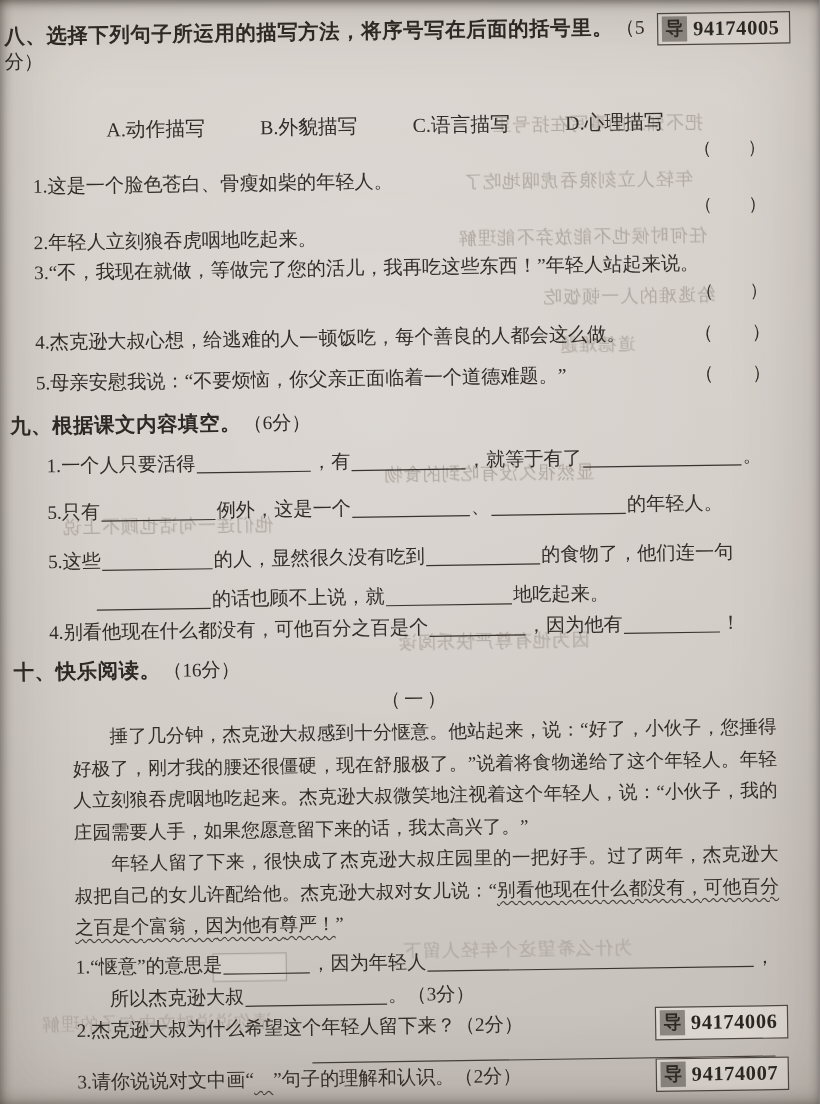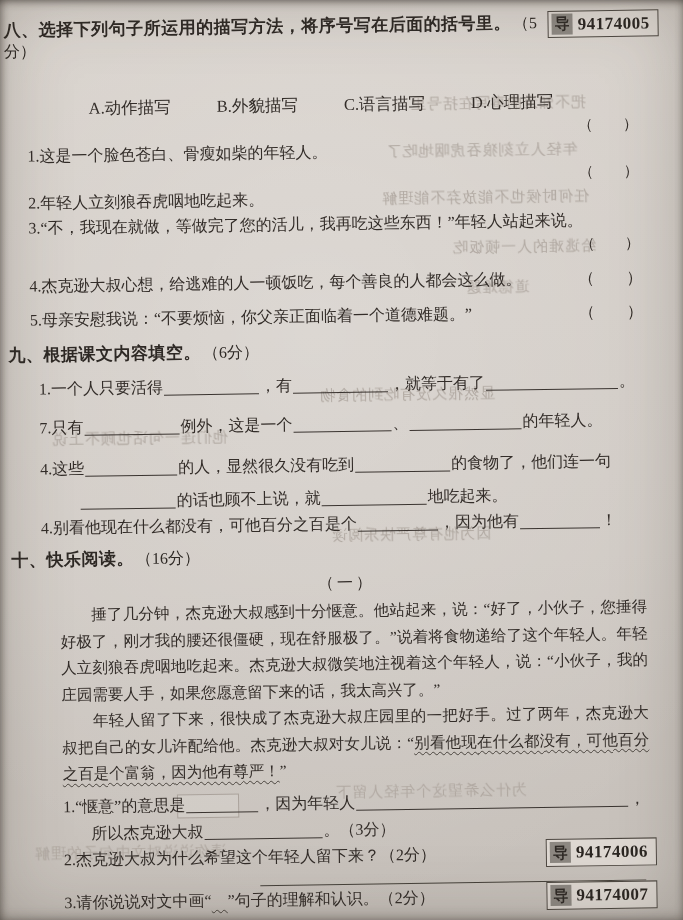--- a/index.html
+++ b/index.html
@@ -139,22 +139,22 @@
     </div>
     <div class="item s8 flexrow mt12">
       <span>5.母亲安慰我说：“不要烦恼，你父亲正面临着一个道德难题。”</span>
       <span>（　　）</span>
     </div>
 
     <div class="sec-title pullleft mt12">
       <span>九、根据课文内容填空。</span><span class="score">（6分）</span>
     </div>
     <div class="item s9 mt10"><span>1.一个人只要活得</span><span class="blank" style="width: 95px;"></span><span>，有</span><span class="blank" style="width: 95px;"></span><span>，就等于有了</span><span class="blank" style="width: 132px;"></span><span>。</span></div>
-    <div class="item s9 mt14"><span>7.只有</span><span class="blank" style="width: 95px;"></span><span>例外，这是一个</span><span class="blank" style="width: 98px;"></span><span>、</span><span class="blank" style="width: 112px;"></span><span>的年轻人。</span></div>
-    <div class="item s9 mt16"><span>4.这些</span><span class="blank" style="width: 92px;"></span><span>的人，显然很久没有吃到</span><span class="blank" style="width: 95px;"></span><span>的食物了，他们连一句</span></div>
+    <div class="item s9 mt14"><span>5.只有</span><span class="blank" style="width: 95px;"></span><span>例外，这是一个</span><span class="blank" style="width: 98px;"></span><span>、</span><span class="blank" style="width: 112px;"></span><span>的年轻人。</span></div>
+    <div class="item s9 mt16"><span>5.这些</span><span class="blank" style="width: 92px;"></span><span>的人，显然很久没有吃到</span><span class="blank" style="width: 95px;"></span><span>的食物了，他们连一句</span></div>
     <div class="item s9 cont mt8"><span class="blank" style="width: 95px;"></span><span>的话也顾不上说，就</span><span class="blank" style="width: 105px;"></span><span>地吃起来。</span></div>
     <div class="item s9 mt1"><span>4.别看他现在什么都没有，可他百分之百是个</span><span class="blank" style="width: 80px;"></span><span>，因为他有</span><span class="blank" style="width: 80px;"></span><span>！</span></div>
 
     <div class="sec-title pullleft mt8">
       <span>十、快乐阅读。</span><span class="score">（16分）</span>
     </div>
     <div class="part-label">（一）</div>
 
     <p class="passage">捶了几分钟，杰克逊大叔感到十分惬意。他站起来，说：“好了，小伙子，您捶得好极了，刚才我的腰还很僵硬，现在舒服极了。”说着将食物递给了这个年轻人。年轻人立刻狼吞虎咽地吃起来。杰克逊大叔微笑地注视着这个年轻人，说：“小伙子，我的庄园需要人手，如果您愿意留下来的话，我太高兴了。”</p>
     <p class="passage p2"><span>年轻人留了下来，很快成了杰克逊大叔庄园里的一把好手。过了两年，杰克逊大叔把自己的女儿许配给他。杰克逊大叔对女儿说：“</span><span class="wavy">别看他现在什么都没有，可他百分之百是个富翁，因为他有尊严！</span><span>”</span></p>

